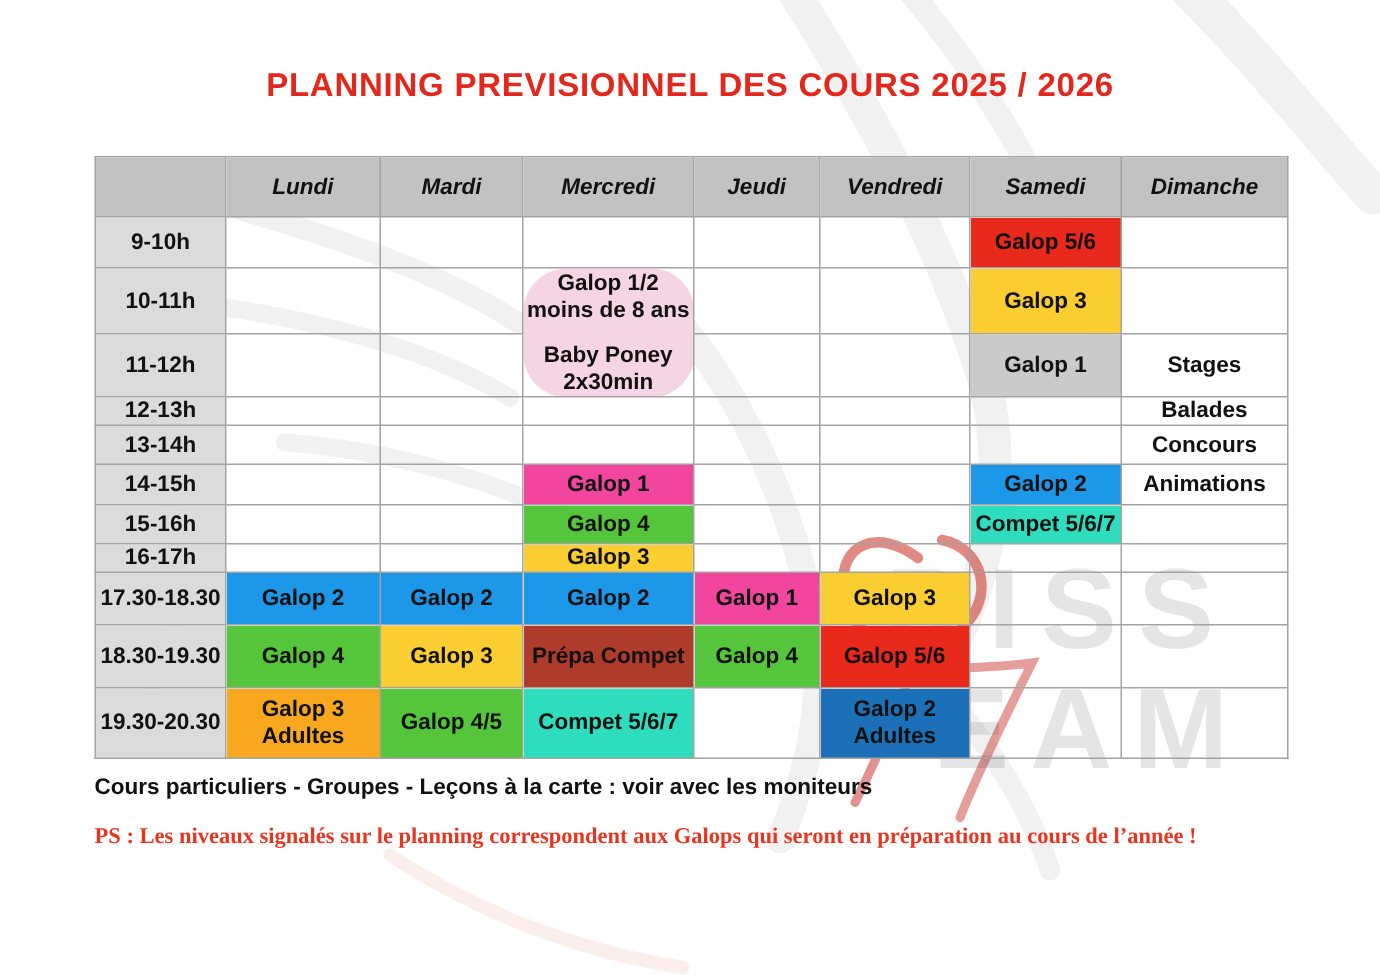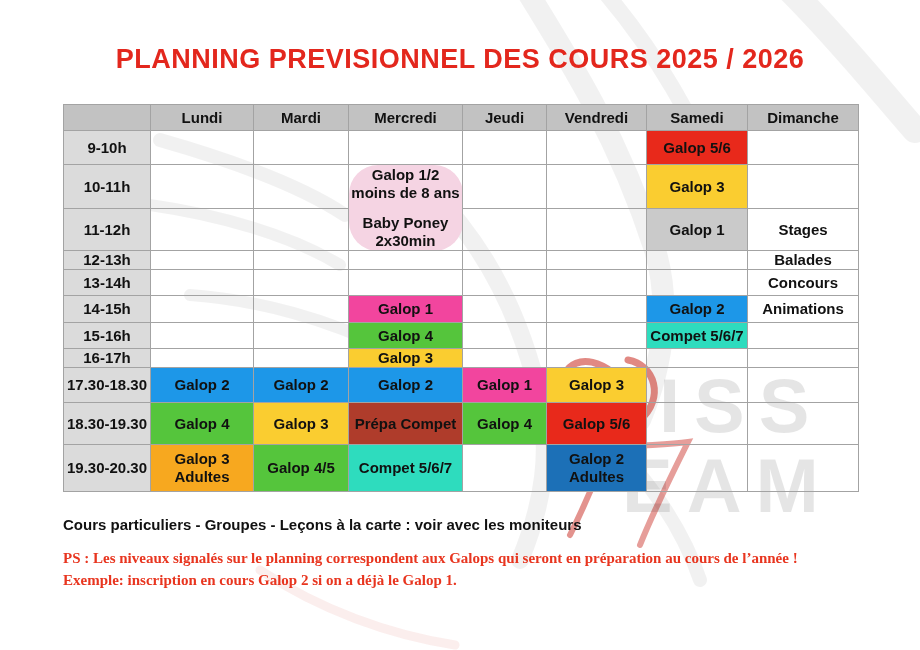--- a/index.html
+++ b/index.html
@@ -7,36 +7,36 @@
   body { font-family: "Liberation Sans", sans-serif; position: relative; overflow: hidden; }
 
   #page { position: absolute; inset: 0; width: 920px; height: 650px; background: #fff; }
 
   
   #watermark { position: absolute; inset: 0; z-index: 0; pointer-events: none; }
 
   h1.title {
     position: absolute; top: 44px; left: 0; width: 920px;
     text-align: center; color: #E3271D;
-    font-size: 27px; font-weight: bold; letter-spacing: 0.5px;
+    font-size: 22px; font-weight: bold; letter-spacing: 0.5px;
     z-index: 2;
   }
 
   .table-wrap { position: absolute; top: 104px; left: 63px; z-index: 1; }
   table.planning {
     border-collapse: collapse; table-layout: fixed; width: 795px;
     font-weight: bold; color: #111;
   }
   table.planning th, table.planning td {
     border: 1px solid #A3A3A3;
     text-align: center; vertical-align: middle;
     font-size: 15px; line-height: 18px; padding: 0 2px;
     overflow: hidden;
   }
-  table.planning thead th { background: #C2C2C2; height: 26px; }
+  table.planning thead th { background: #C2C2C2; height: 40px; font-style: italic; }
   table.planning tbody th { background: #DBDBDB; }
   table.planning td { background: transparent; }
   .cell-group + .cell-group { margin-top: 12px; }
 
   .note-black {
     position: absolute; top: 516px; left: 63px; width: 800px;
     font-size: 15px; font-weight: bold; color: #111; z-index: 2;
   }
   .note-red {
     position: absolute; top: 547px; left: 63px; width: 820px;
@@ -265,16 +265,15 @@
             <td></td>
           </tr>
         </tbody>
     </table>
   </div>
 
   <p class="note-black">Cours particuliers - Groupes - Leçons à la carte : voir avec les moniteurs</p>
 
   <p class="note-red">
     <span>PS : Les niveaux signalés sur le planning correspondent aux Galops qui seront en préparation au cours de l’année !</span><br>
-    <span>Exemple: inscription en cours Galop 2 si on a déjà le Galop 1.</span>
   </p>
 
 </div>
 
 </body></html>

